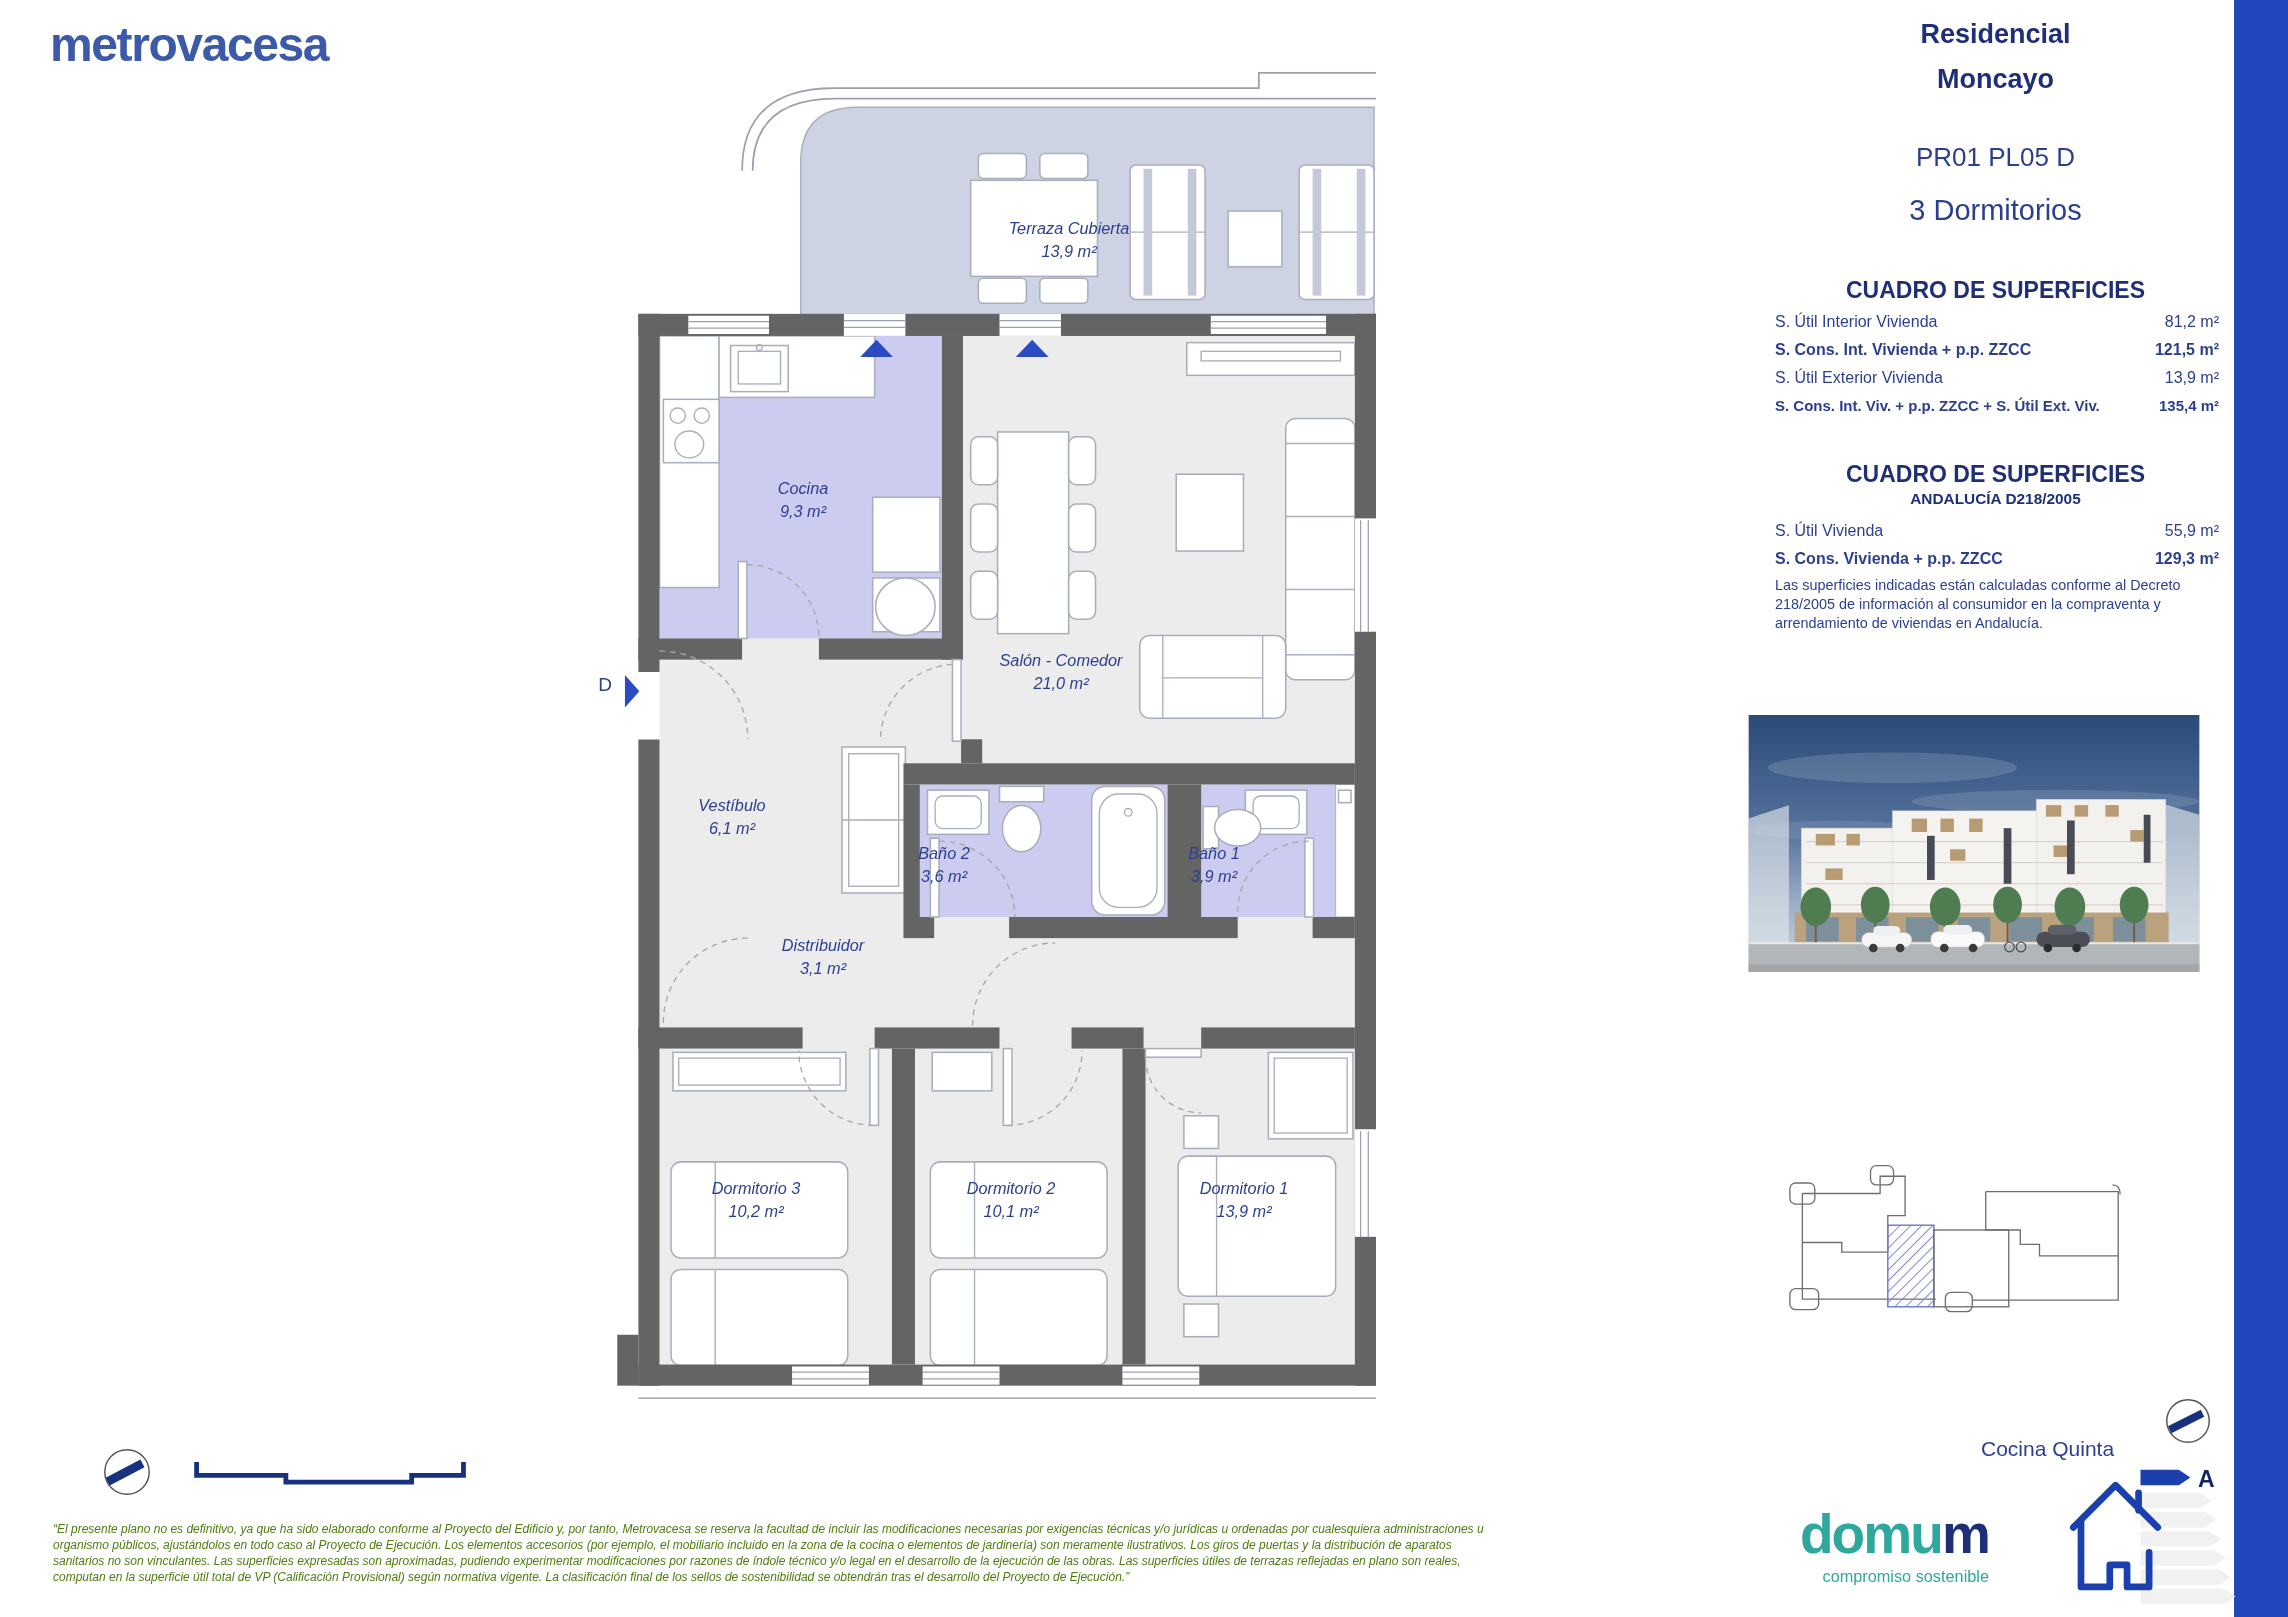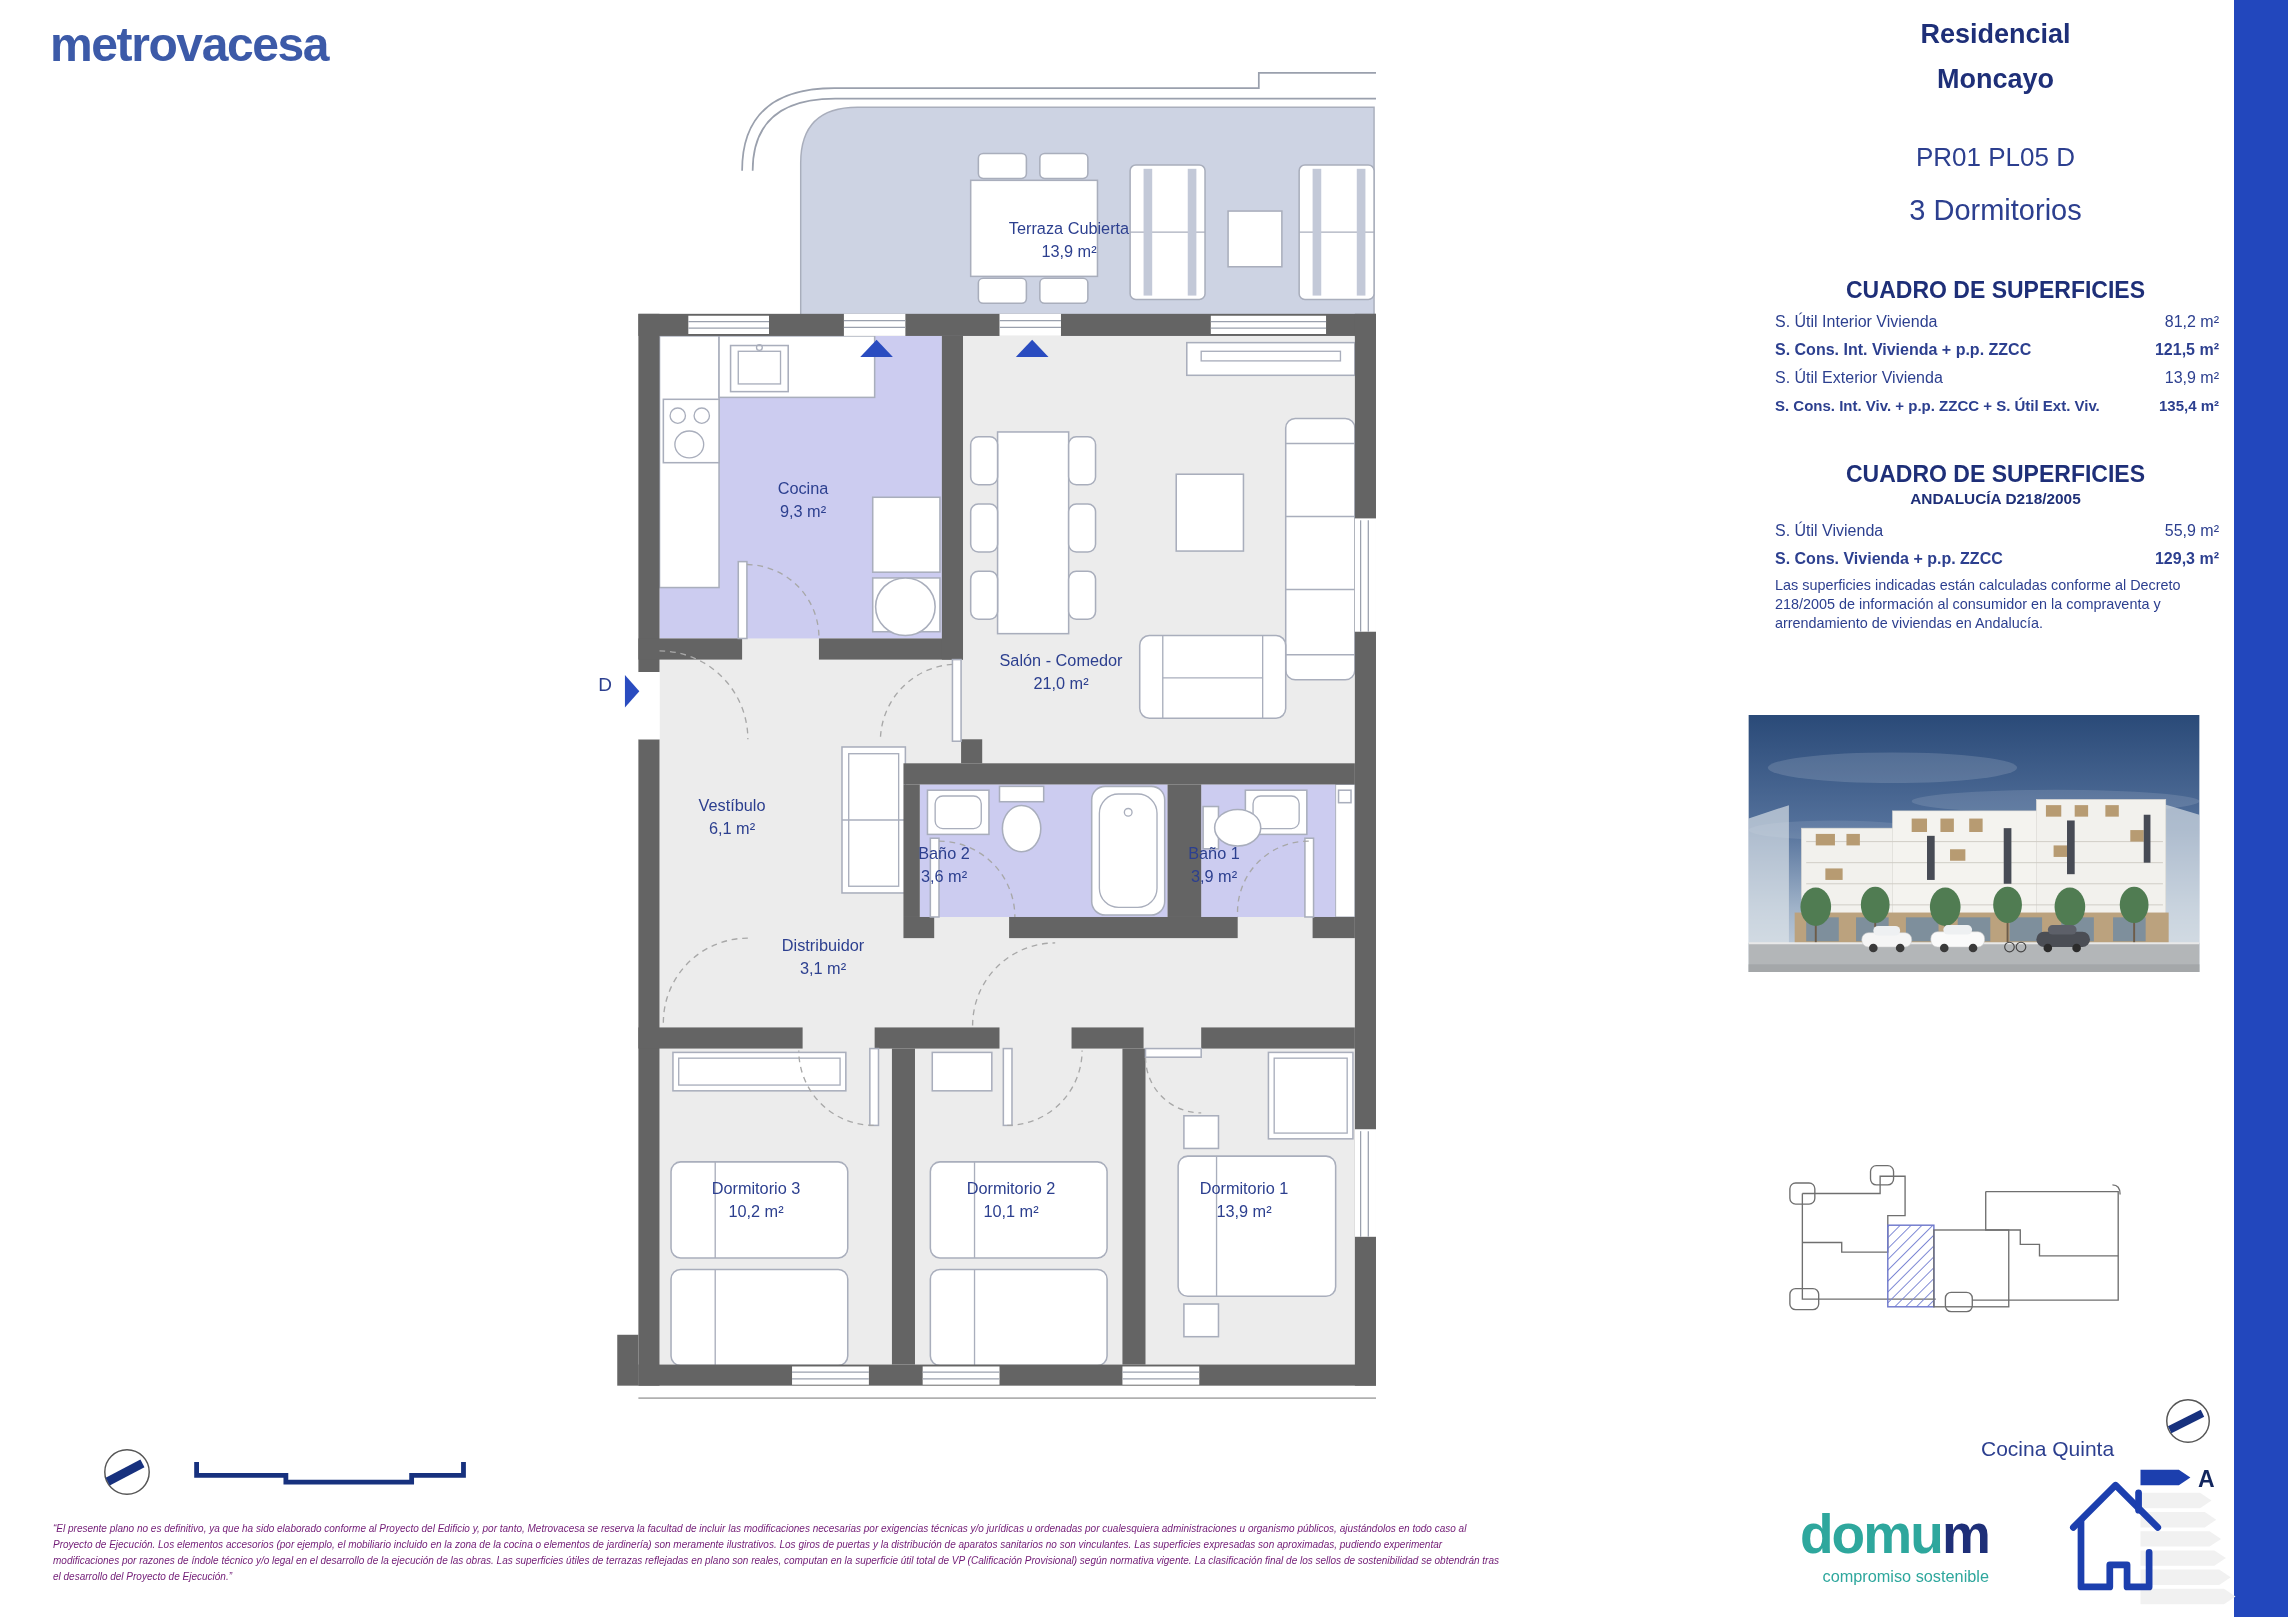--- a/index.html
+++ b/index.html
@@ -23,21 +23,21 @@
   .stable{left:1775px;width:444px;color:var(--text-blue);}
   .srow{display:flex;justify-content:space-between;align-items:baseline;height:28px;
         font-size:16px;white-space:nowrap;}
   .srow.b{font-weight:700;}
   .srow.sm{font-size:15px;}
   .note{left:1775px;width:444px;text-align:left;font-size:14.4px;line-height:19px;
         color:var(--text-blue);}
 
   
   .plan-label{position:absolute;transform:translate(-50%,-50%);text-align:center;
-              color:var(--text-blue);font-size:16.3px;line-height:23px;white-space:nowrap;}
+              color:var(--text-blue);font-size:16.3px;line-height:23px;white-space:nowrap;font-style:italic;}
   .plan-label span{display:block;}
   .d-label{position:absolute;transform:translate(-50%,-50%);color:var(--text-blue);
            font-size:19px;}
 
   
   .w{fill:var(--wall);}
   .room{fill:var(--room);}
   .lav{fill:var(--lavender);}
   .ter{fill:var(--terrace);stroke:#a9aebc;stroke-width:1.5;}
   .thin{stroke:#9aa0ad;stroke-width:1.8;fill:none;}
@@ -50,22 +50,22 @@
   .kp{fill:#fff;stroke:#6f6f6f;stroke-width:1.4;}
   .kpl{fill:none;stroke:#6f6f6f;stroke-width:1.4;}
 
   
   .planta{left:1981px;top:1437px;font-size:21px;color:var(--text-blue);}
   .domum{left:1782px;top:1506px;width:207px;text-align:right;}
   .domum .word{font-size:55px;font-weight:700;letter-spacing:-1.9px;line-height:56px;}
   .domum .p1{color:var(--teal);}
   .domum .p2{color:var(--navy);}
   .domum .tag{font-size:16.3px;color:var(--teal);margin-top:5px;}
-  .disclaimer{left:53px;top:1521px;width:1453px;font-size:10px;line-height:16px;
-              font-style:italic;color:#701a75;}
+  .disclaimer{left:53px;top:1521px;width:1453px;font-size:12px;line-height:16px;
+              font-style:italic;color:#4d7c0f;}
 </style>
 </head>
 <body>
 
 <div class="page">
 
   <div class="abs brand">metrovacesa</div>
 
   <div class="abs sidebar-bar"></div>
 

